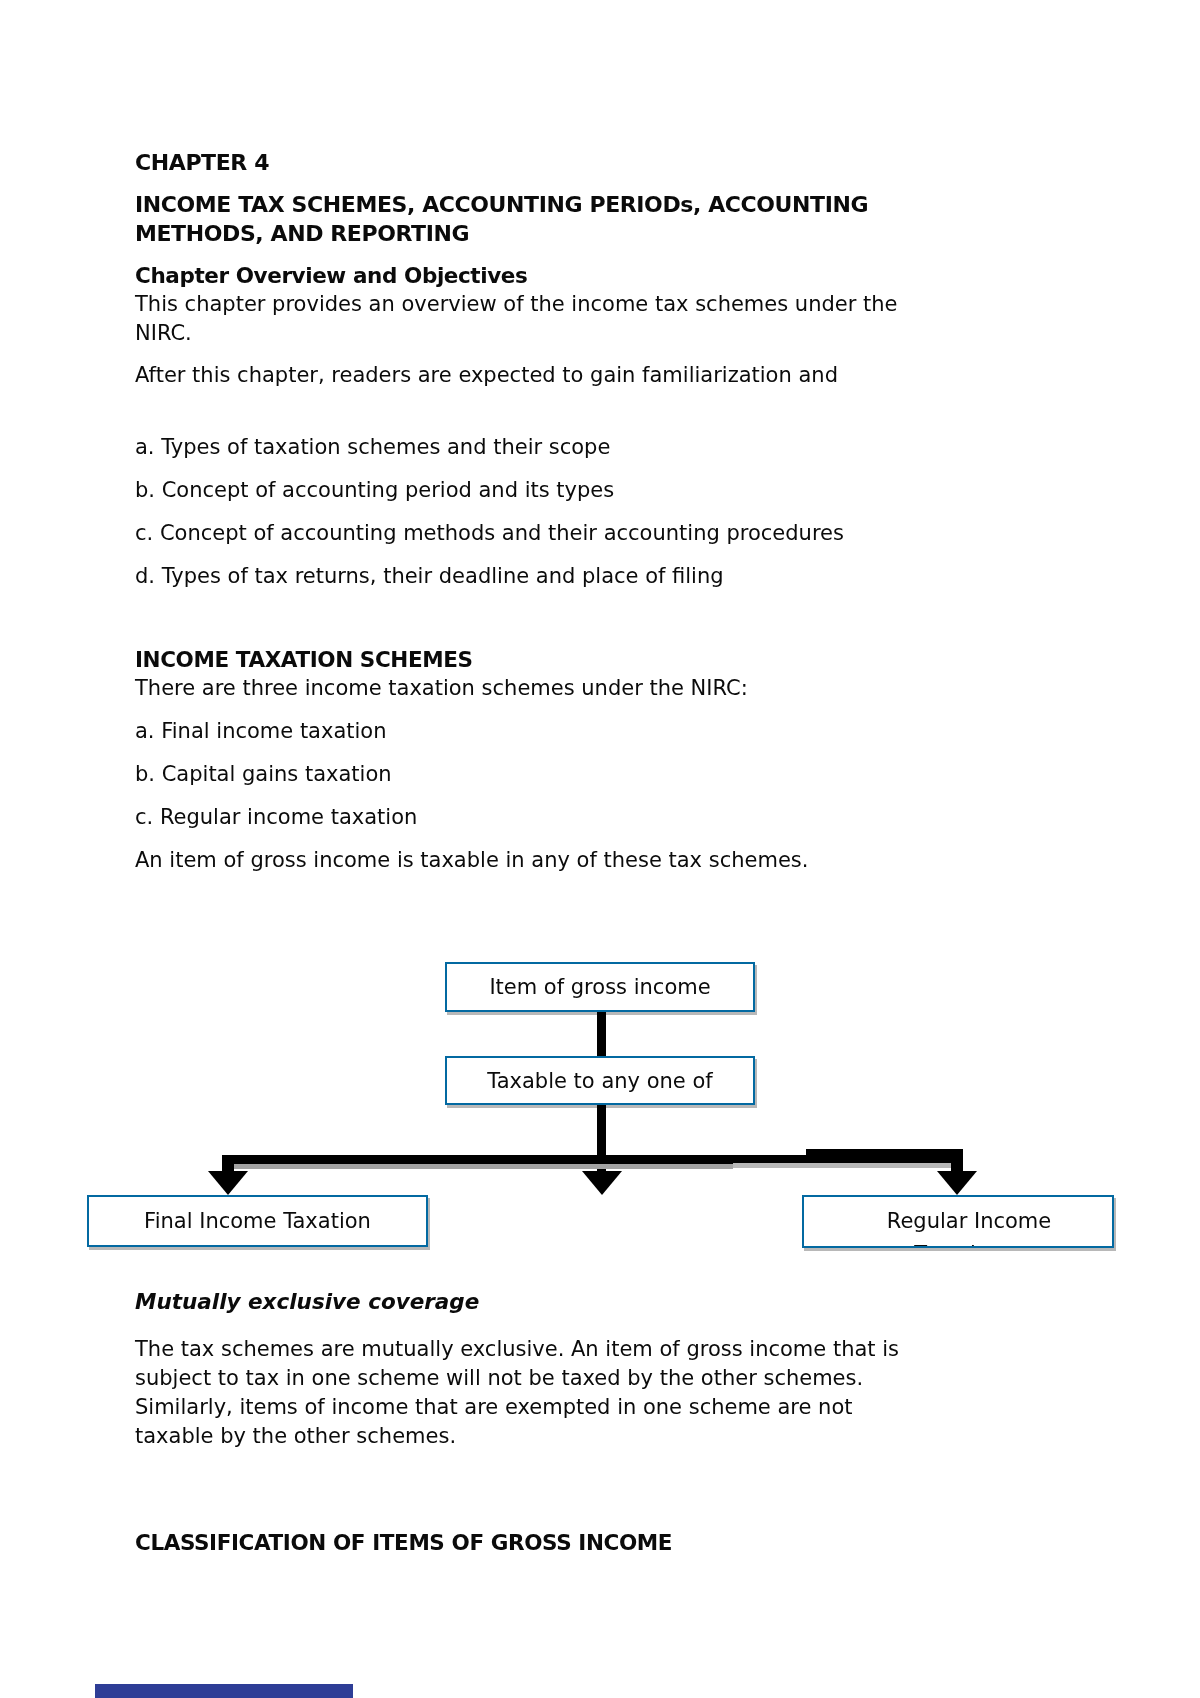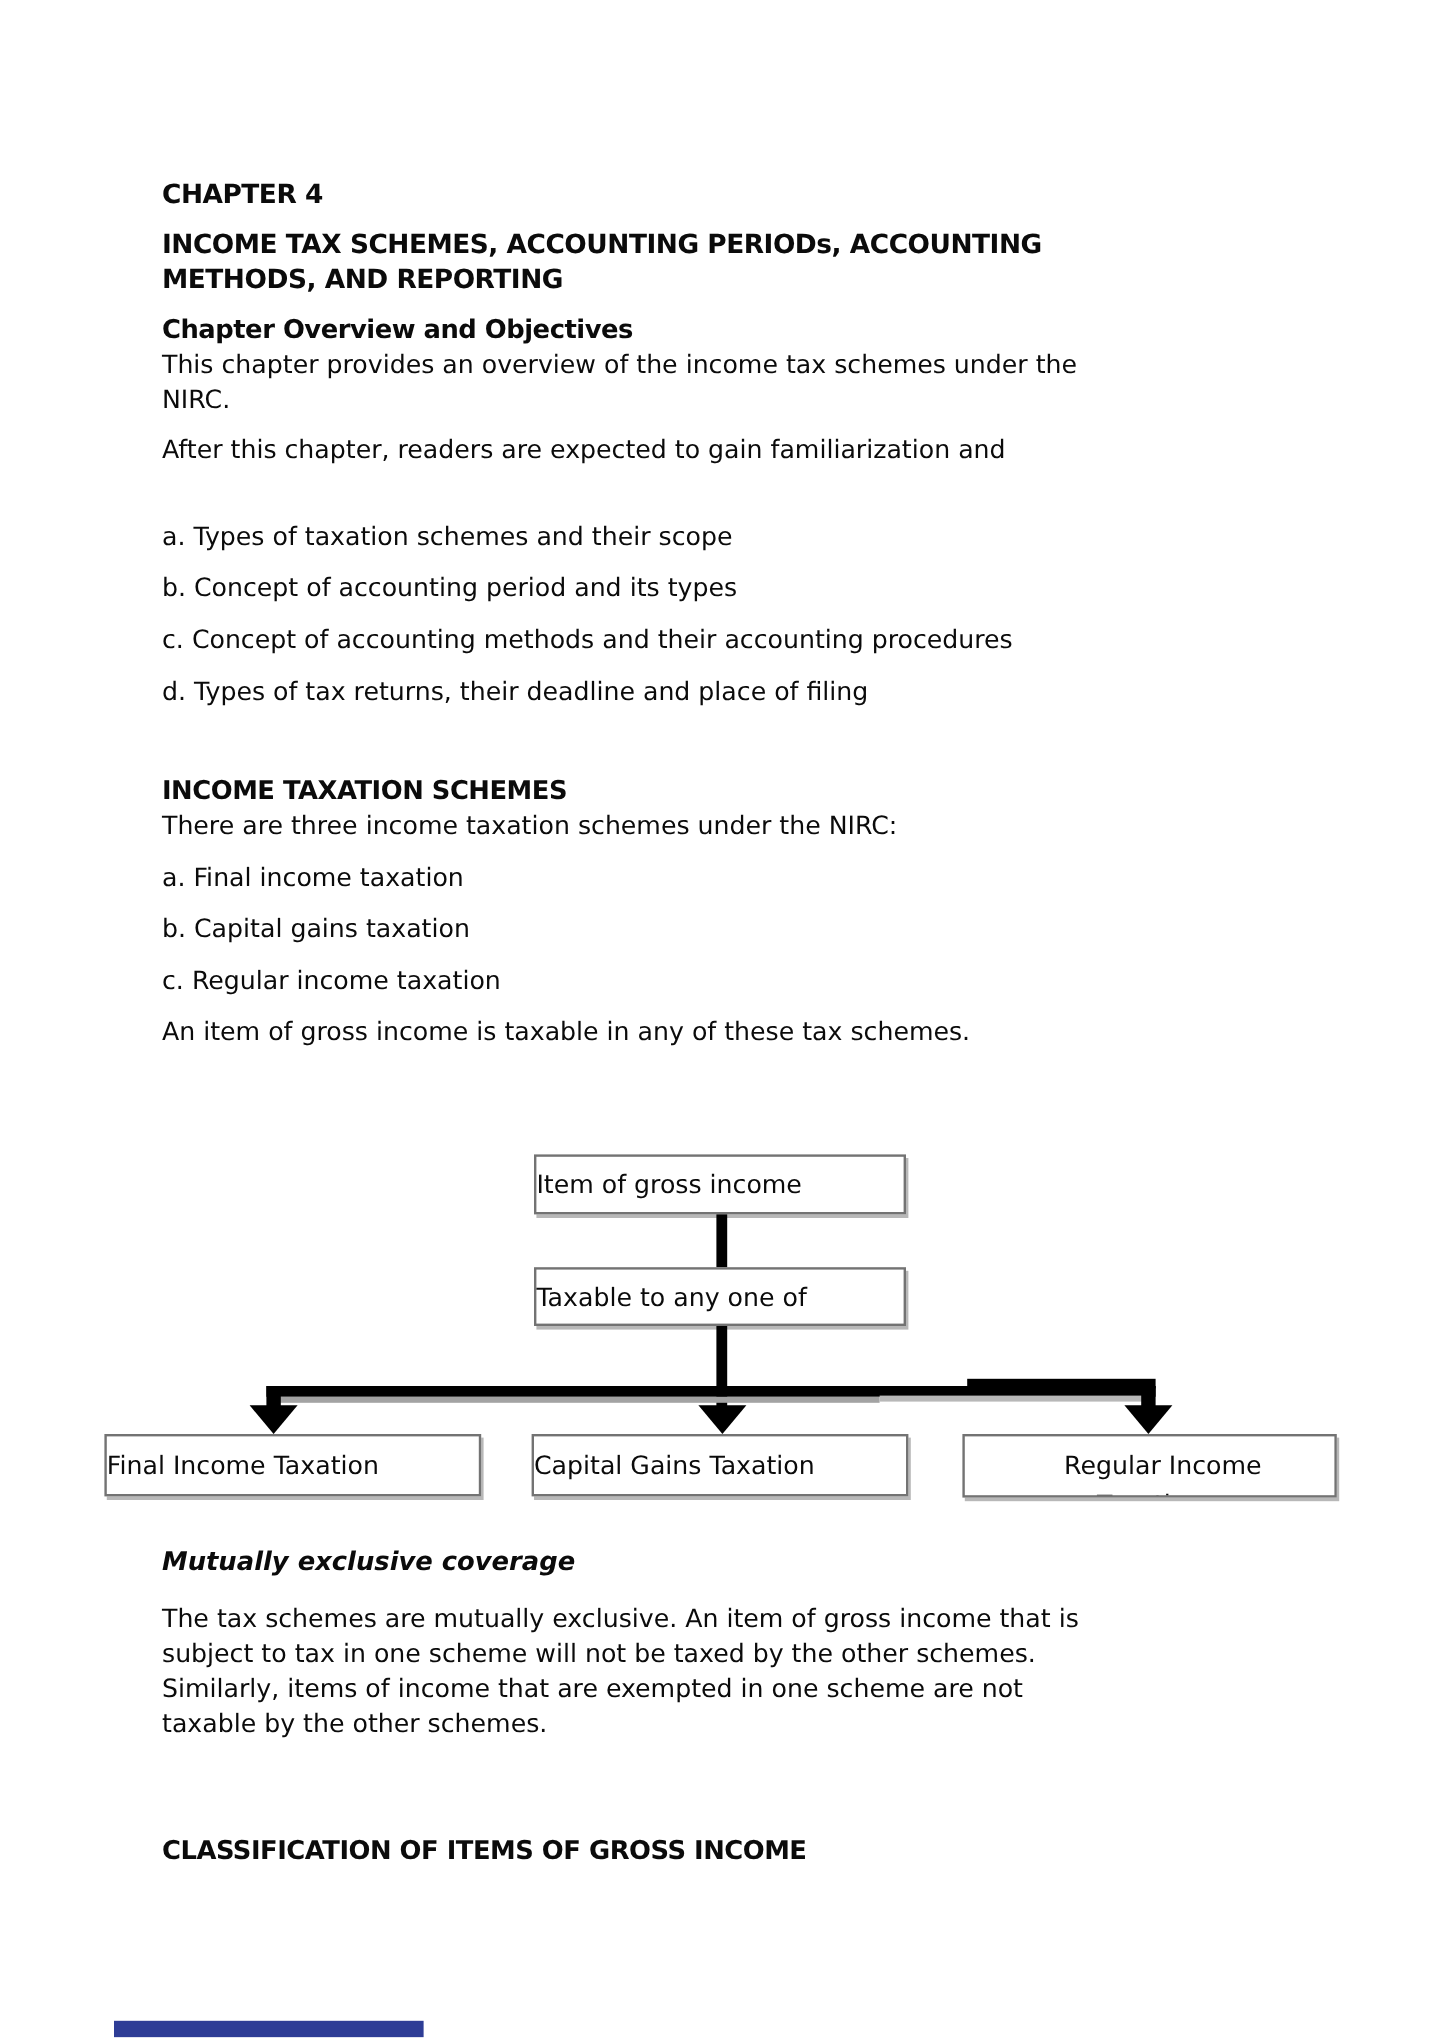--- a/index.html
+++ b/index.html
@@ -26,26 +26,26 @@
     margin-top:15px;
   }
   .h-italic{
     font-weight:bold;
     font-style:italic;
     font-size:21.5px;
   }
   .dbox{
     position:absolute;
     box-sizing:border-box;
-    border:2px solid #737373;
+    border:2px solid #0369a1;
     background:#fff;
     box-shadow:2px 3px 0 rgba(0,0,0,0.28);
     display:flex;
     align-items:center;
-    justify-content:flex-start;
+    justify-content:center;
     font-size:21px;
     color:#0b0b0b;
     text-align:center;
   }
   .dbox.clipbox{
     display:block;
     overflow:hidden;
   }
   .clipbox .bl1{
     padding-top:9px;
@@ -128,27 +128,24 @@
   <div class="hshadow" style="left:733px;top:1163px;width:225px;height:5px;background:#b8b8b8"></div>
 
   <div class="connector" style="left:222px;top:1155px;width:12px;height:20px"></div>
   <div class="arrowhead" style="left:208px;top:1171px"></div>
 
   <div class="arrowhead" style="left:582px;top:1171px"></div>
 
   <div class="connector" style="left:951px;top:1155px;width:12px;height:20px"></div>
   <div class="arrowhead" style="left:937px;top:1171px"></div>
 
-  <div class="dbox" style="left:87px;top:1195px;width:314px;height:52px">
+  <div class="dbox" style="left:87px;top:1195px;width:341px;height:52px">
     <span>Final Income Taxation</span>
   </div>
 
-  <div class="dbox" style="left:443px;top:1195px;width:314px;height:52px">
-    <span>Capital Gains Taxation</span>
-  </div>
 
   <div class="dbox clipbox" style="left:802px;top:1195px;width:312px;height:53px">
     <div class="bl1">Regular Income</div>
     <div class="bl2">Taxation</div>
   </div>
 
   <div class="line h-italic" style="top:1289px">Mutually exclusive coverage</div>
 
   <div class="line" style="top:1336px">The tax schemes are mutually exclusive. An item of gross income that is</div>
   <div class="line" style="top:1365px">subject to tax in one scheme will not be taxed by the other schemes.</div>

